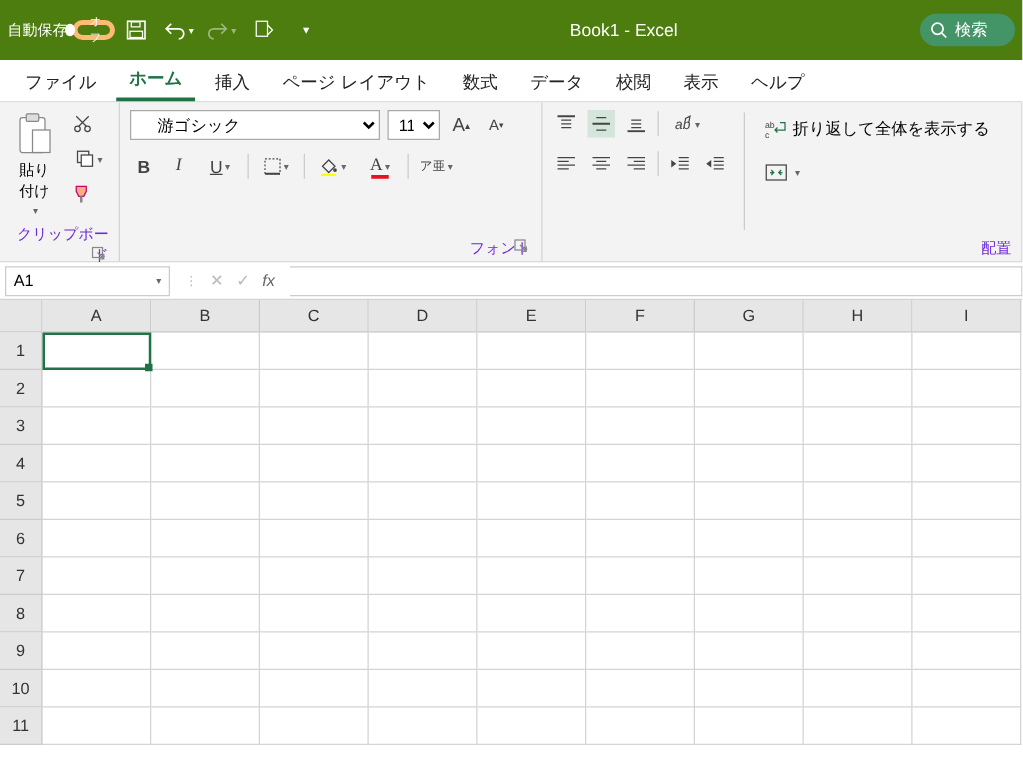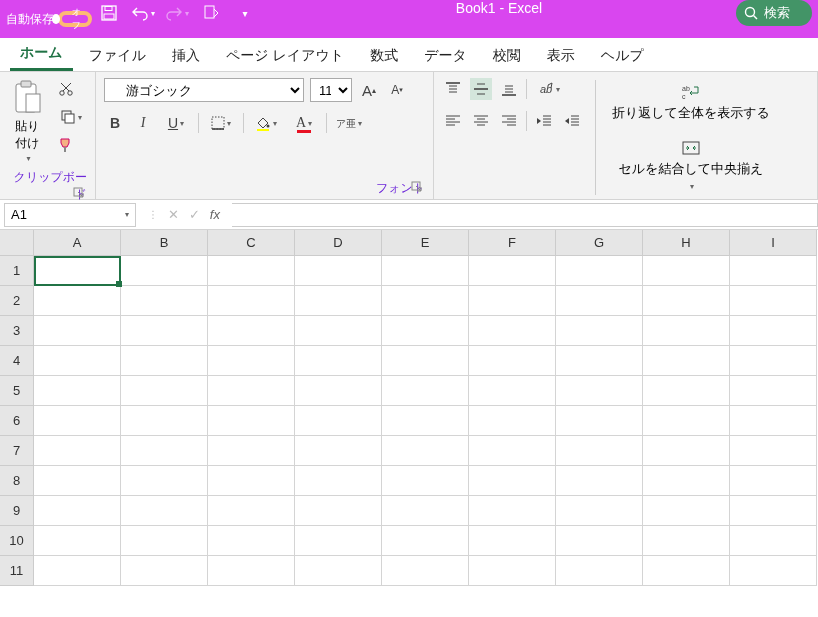--- a/index.html
+++ b/index.html
@@ -1,18 +1,18 @@
 <!DOCTYPE html>
 <html><head>
 <meta charset="utf-8">
 <style>
 * { box-sizing: border-box; margin: 0; padding: 0; font-family: "Yu Gothic UI", "Meiryo", sans-serif; }
 body { width: 818px; height: 617px; overflow: hidden; background: #fff; font-size: 13px; }
 
-.titlebar { height: 38px; background: #d946ef; color: #fff; display: flex; padding: 0 6px; }
+.titlebar { height: 48px; background: #4d7c0f; color: #fff; display: flex; align-items: center; padding: 0 6px; }
 .autosave { display: flex; align-items: center; font-size: 12px; gap: 4px; }
 .toggle { width: 34px; height: 16px; border: 4px solid #fdba74; border-radius: 8px; display: inline-flex; align-items: center; padding: 0 2px; font-size: 9px; justify-content: flex-end; }
 .toggle::before { content:""; width: 10px; height:10px; background:#fff; border-radius:50%; position:relative; left:-12px; }
 .qa-btn { width: 26px; height: 26px; display:inline-flex; align-items:center; justify-content:center; margin: 0 4px; color:#fff; }
 .qa-btn.disabled { opacity: .45; }
 .title-center { flex:1; text-align:center; font-size: 14px; }
 .searchbox { background:#439467; height: 26px; display:flex; align-items:center; padding: 0 8px; gap:6px; min-width: 76px; border-radius: 13px; }
 
 .tabs { height: 34px; background:#fff; border-bottom:1px solid #d4d4d4; display:flex; align-items:flex-end; padding: 0 10px; gap: 6px; }
 .tab { padding: 6px 10px; font-size: 14px; color:#222; cursor:pointer; }
@@ -28,21 +28,21 @@
 .col { display:flex; flex-direction:column; gap:6px; }
 .row { display:flex; align-items:center; gap:6px; }
 .sm-btn { width:22px; height:22px; display:inline-flex; align-items:center; justify-content:center; font-size:14px; color:#444; }
 .sm-btn.wdd { width:32px; }
 .dd-caret { font-size:8px; margin-left:2px; color:#666; }
 
 .font-select { height:24px; border:1px solid #aaa; background:#fff; font-size:13px; padding:0 4px; }
 .fn { width: 200px; padding-left: 17px; }
 .fs { width: 42px; }
 
-.txtbtn { display:flex; align-items:center; gap:4px; font-size:13px; padding: 2px 4px; flex-direction: column; }
+.txtbtn { display:flex; align-items:center; gap:4px; font-size:13px; padding: 2px 4px; }
 
 .fbarrow { height:30px; border-bottom:1px solid #d4d4d4; display:flex; align-items:center; background:#fff; }
 .name-box { width:132px; height:24px; border:1px solid #ccc; margin-left:4px; padding:0 6px; display:flex; align-items:center; justify-content:space-between; font-size:13px; }
 .fx-controls { display:flex; align-items:center; gap:10px; padding: 0 12px; color:#bbb; }
 .formula-input { flex:1; height:24px; border:1px solid #ccc; border-left:none; }
 
 .sheet { display:flex; height: calc(617px - 38px - 34px - 128px - 30px); }
 .corner { width:34px; height:26px; background:#e6e6e6; border-right:1px solid #ccc; border-bottom:1px solid #ccc; }
 .colheads { display:flex; height:26px; }
 .colhead { width:87px; background:#e6e6e6; border-right:1px solid #ccc; border-bottom:1px solid #ccc; text-align:center; line-height:26px; font-size:13px; color:#333; }
@@ -96,22 +96,22 @@
   <div class="searchbox">
     <svg width="14" height="14" viewBox="0 0 14 14">
         <circle cx="6" cy="6" r="4.5" fill="none" stroke="#fff" stroke-width="1.4"></circle>
         <line x1="9.5" y1="9.5" x2="13" y2="13" stroke="#fff" stroke-width="1.4"></line>
       </svg>
     <span>検索</span>
   </div>
 </div>
 
 <div class="tabs">
+  <div class="tab">ファイル</div>
   <div class="tab active">ホーム</div>
-  <div class="tab">ファイル</div>
   <div class="tab">挿入</div>
   <div class="tab">ページ レイアウト</div>
   <div class="tab">数式</div>
   <div class="tab">データ</div>
   <div class="tab">校閲</div>
   <div class="tab">表示</div>
   <div class="tab">ヘルプ</div>
 </div>
 
 <div class="ribbon">
@@ -307,24 +307,26 @@
               <path d="M12 3 H16 V9 H8 M10 7 L8 9 L10 11" fill="none" stroke="#217346"></path>
               <text x="0" y="15" font-size="7" fill="#444">c</text>
             </svg>
           <span>折り返して全体を表示する</span>
         </div>
         <div class="txtbtn">
           <svg width="18" height="16">
               <rect x="1" y="2" width="16" height="12" fill="none" stroke="#444"></rect>
               <path d="M4 8 H7 M5 6 L7 8 L5 10 M14 8 H11 M13 6 L11 8 L13 10" fill="none" stroke="#217346"></path>
             </svg>
-          <span>セルを結合して中央揃え</span>
           <span class="dd-caret">▾</span>
         </div>
       </div>
+    </div>
+    <div class="group-label">
+      <span>配置</span>
     </div>
   </div>
 </div>
 
 <div class="fbarrow">
   <div class="name-box">
     <span>A1</span>
     <span class="dd-caret">▾</span>
   </div>
   <div class="fx-controls">

